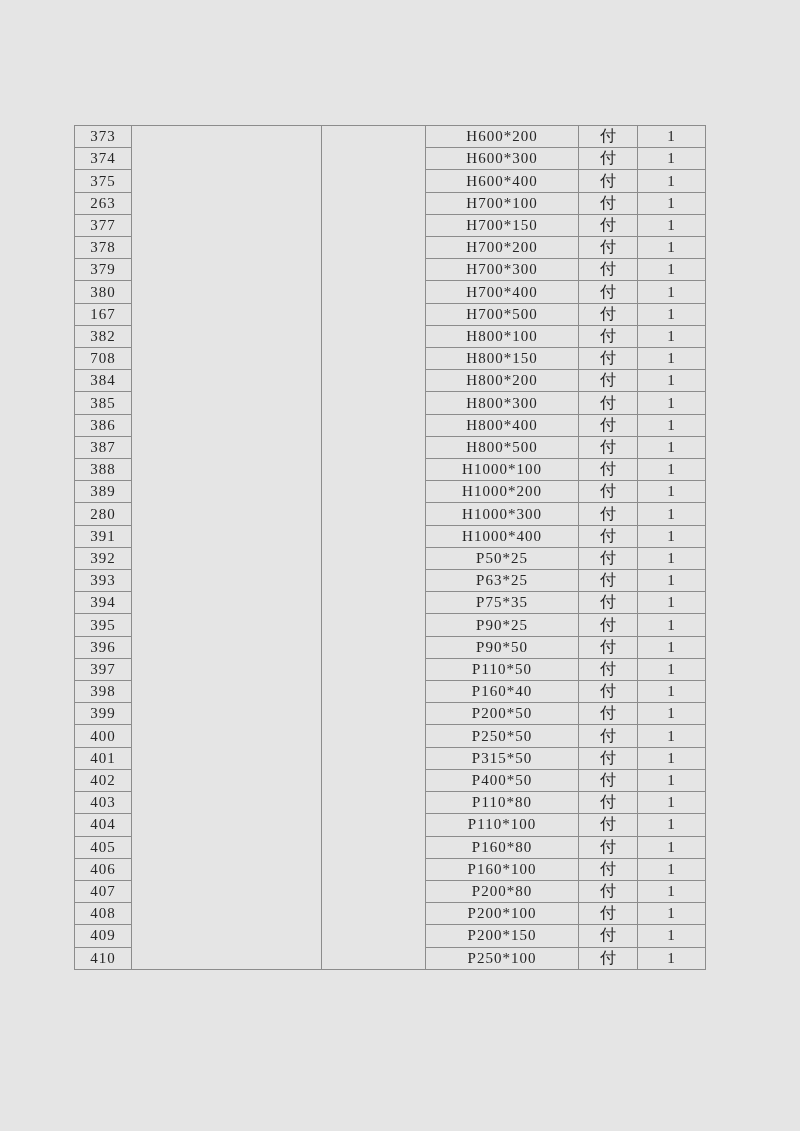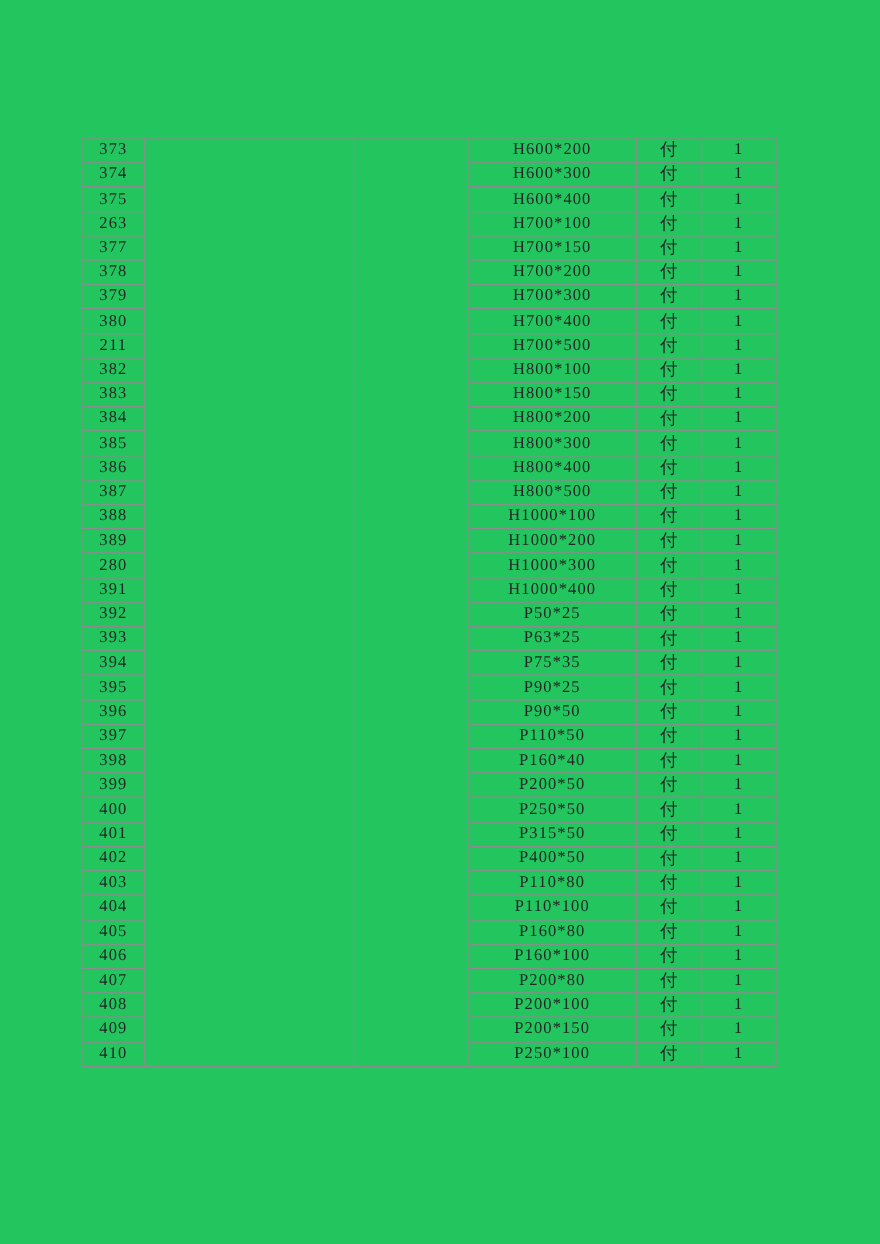--- a/index.html
+++ b/index.html
@@ -4,21 +4,21 @@
 <style>
   html, body { margin: 0; padding: 0; }
   body {
     width: 800px; height: 1131px;
     background: #ffffff;
     font-family: "Liberation Serif", "DejaVu Serif", serif;
   }
   .page {
     position: relative;
     width: 800px; height: 1131px;
-    background: #22c55e;
+    background: #e5e5e5;
     overflow: hidden;
   }
   table.parts {
     position: absolute;
     left: 74px; top: 125px;
     width: 631px; height: 844px;
     border-collapse: collapse;
     table-layout: fixed;
     font-size: 15px;
     color: #262626;
@@ -99,33 +99,33 @@
           <td class="unit-cell">付</td>
           <td>1</td>
         </tr>
         <tr>
           <td>380</td>
           <td>H700*400</td>
           <td class="unit-cell">付</td>
           <td>1</td>
         </tr>
         <tr>
-          <td>211</td>
+          <td>167</td>
           <td>H700*500</td>
           <td class="unit-cell">付</td>
           <td>1</td>
         </tr>
         <tr>
           <td>382</td>
           <td>H800*100</td>
           <td class="unit-cell">付</td>
           <td>1</td>
         </tr>
         <tr>
-          <td>383</td>
+          <td>708</td>
           <td>H800*150</td>
           <td class="unit-cell">付</td>
           <td>1</td>
         </tr>
         <tr>
           <td>384</td>
           <td>H800*200</td>
           <td class="unit-cell">付</td>
           <td>1</td>
         </tr>

